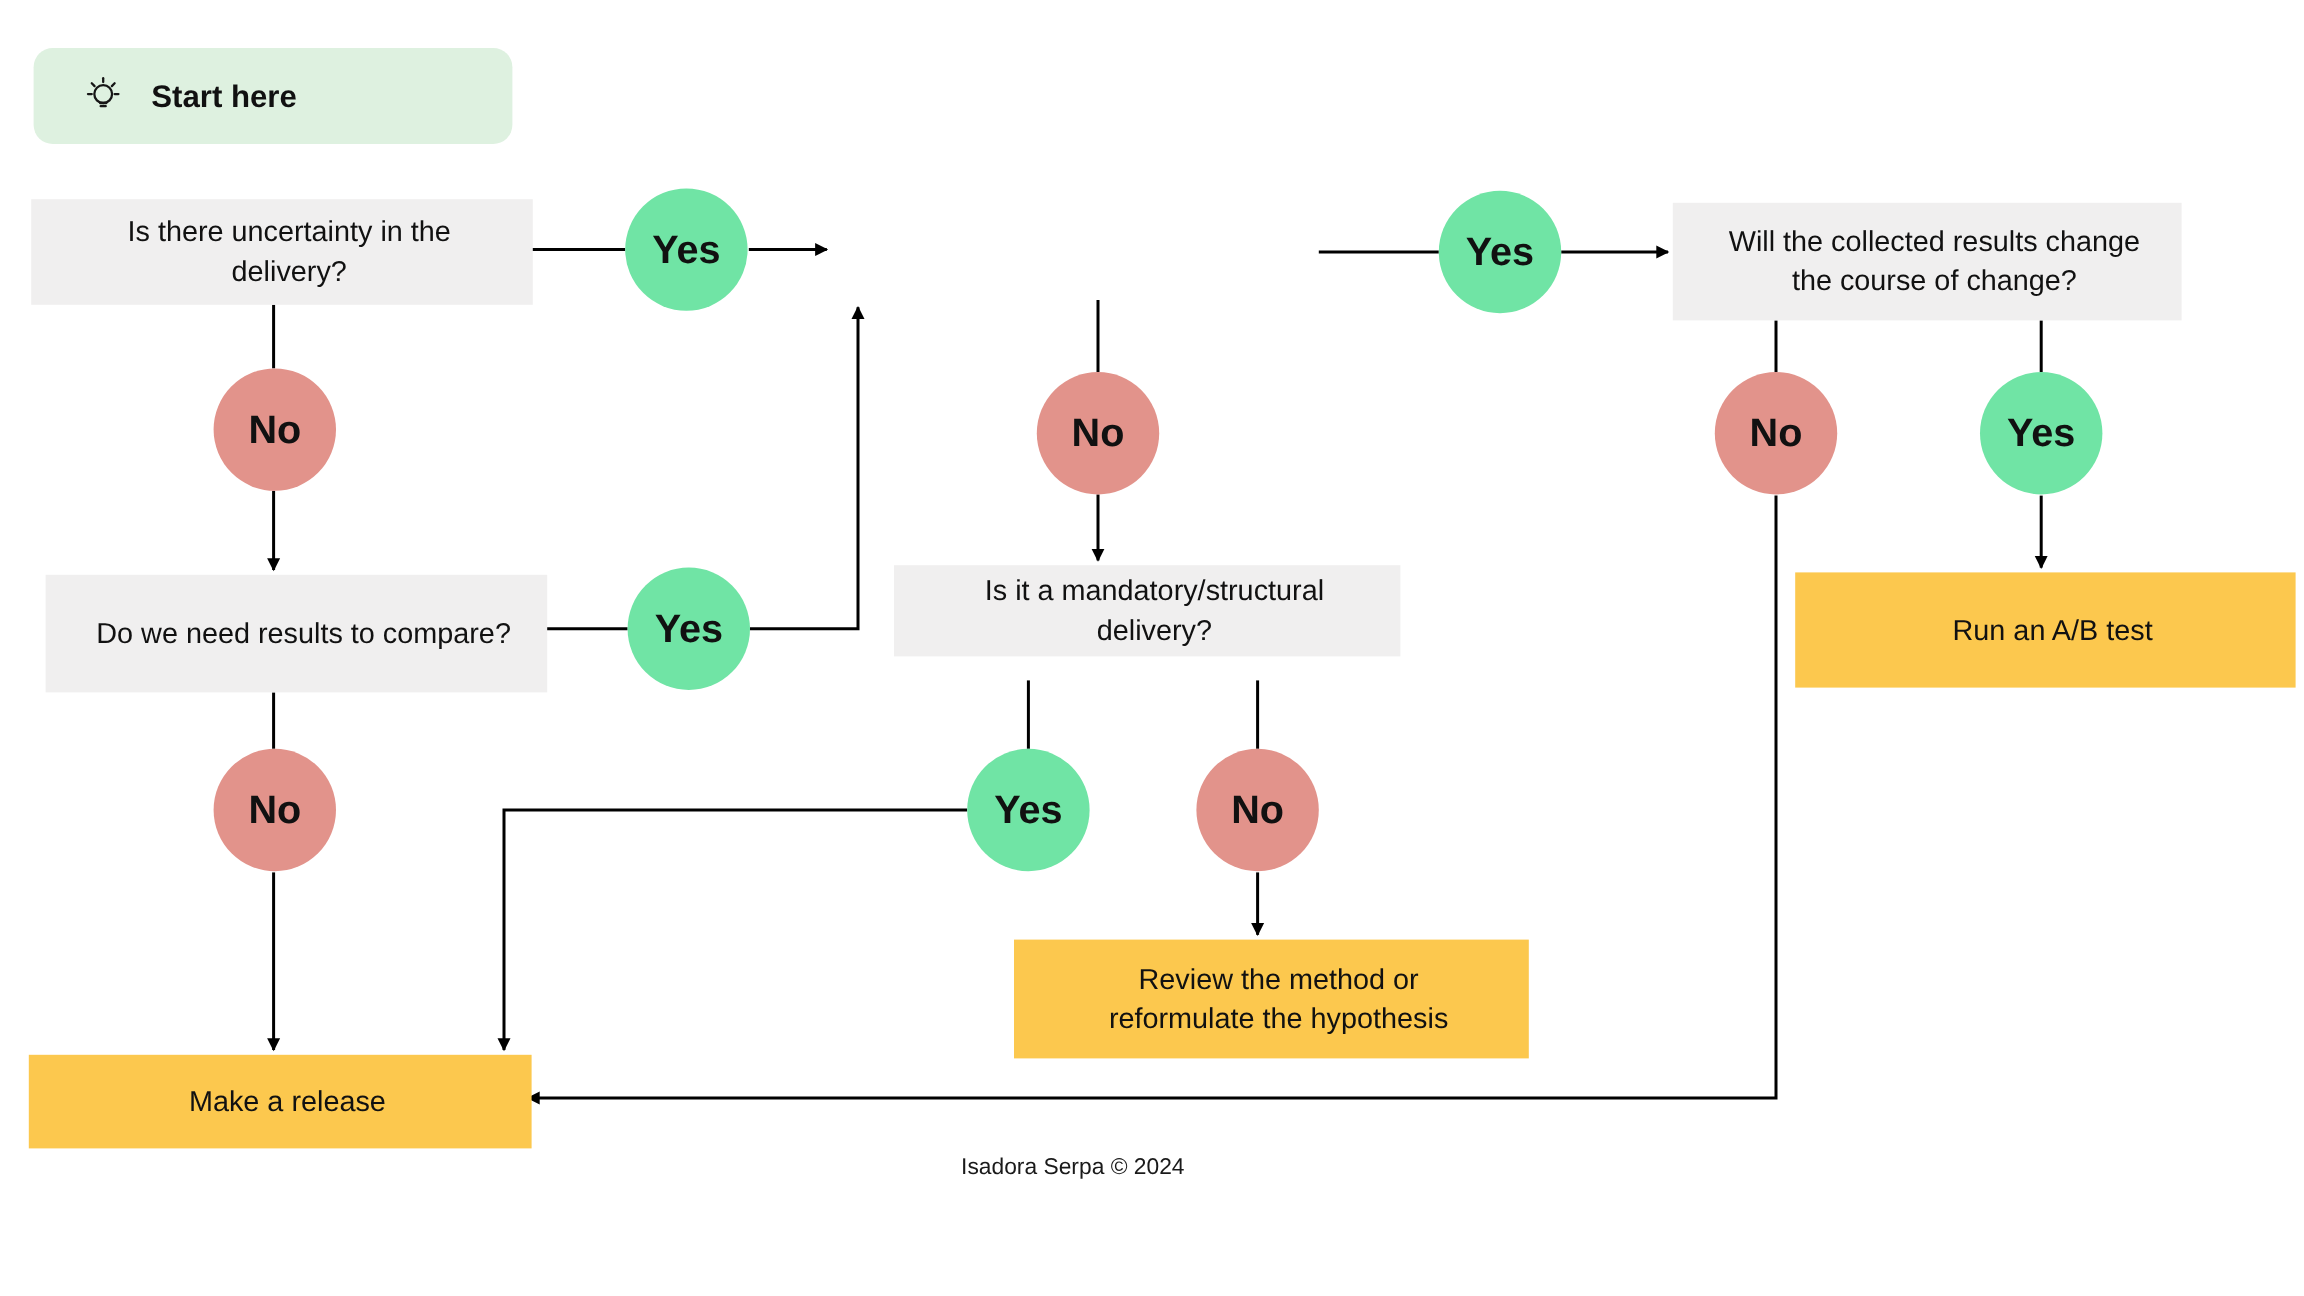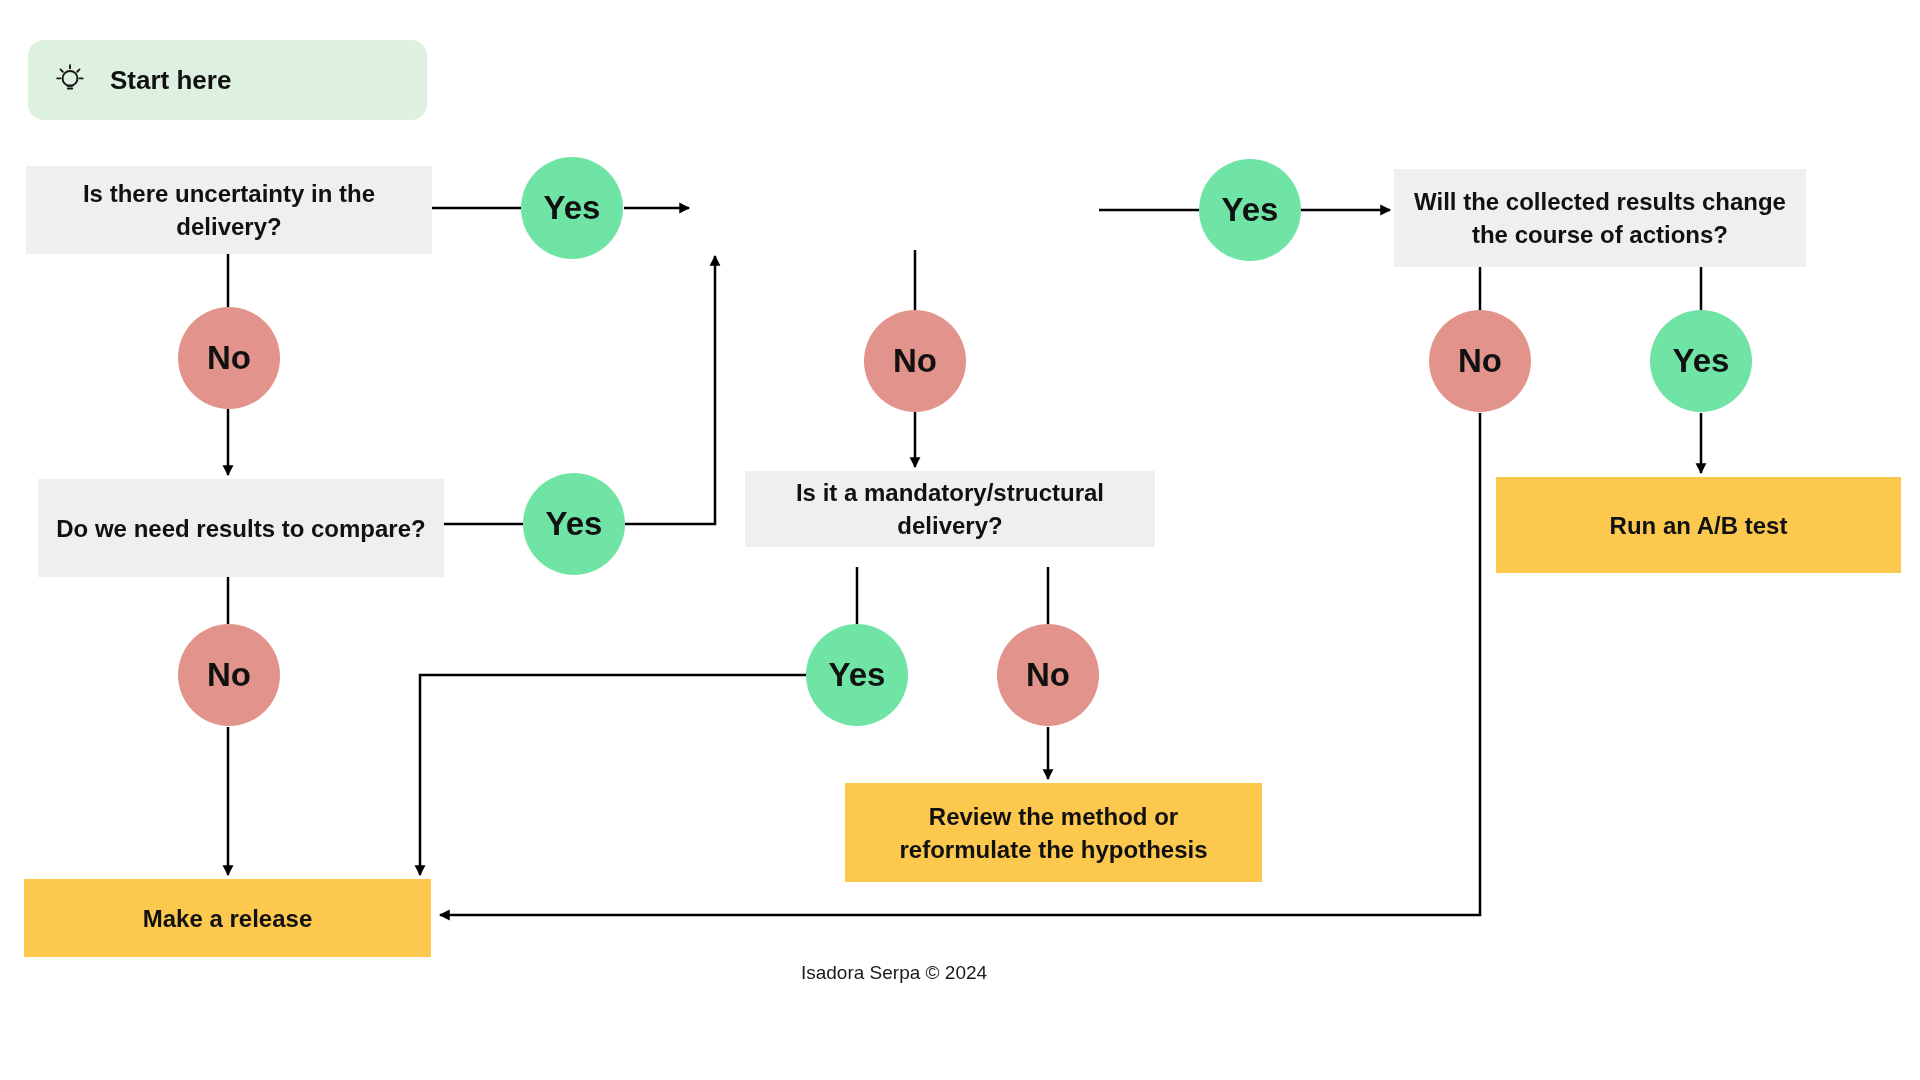--- a/index.html
+++ b/index.html
@@ -9,26 +9,26 @@
     --no:#e2938b;
     --start_bg:#def1e0;
     --line:#000000;
     --text:#111111;
   }
   html,body{margin:0;padding:0;background:#ffffff;}
   body{font-family:"Liberation Sans","DejaVu Sans",sans-serif;color:var(--text);}
   .stage{position:relative;width:1920px;height:1080px;background:#ffffff;overflow:hidden;}
   .connectors{position:absolute;left:0;top:0;z-index:1;}
   .node{position:absolute;z-index:2;display:flex;flex-direction:column;align-items:center;justify-content:center;
-        text-align:center;font-weight:bold;font-size:24px;line-height:33px;color:var(--text);}
+        text-align:center;font-weight:normal;font-size:24px;line-height:33px;color:var(--text);padding-left:12px;}
   .qbox{background:var(--question_bg);}
   .abox{background:var(--answer_bg);}
   .ln{white-space:nowrap;}
   .start-box{position:absolute;z-index:2;display:flex;flex-direction:row;align-items:center;
-             background:var(--start_bg);border-radius:16px;padding-left:24px;box-sizing:border-box;}
+             background:var(--start_bg);border-radius:16px;padding-left:40px;box-sizing:border-box;}
   .start-label{font-weight:bold;font-size:26px;margin-left:22px;}
   .circle{position:absolute;z-index:2;width:102px;height:102px;border-radius:50%;
           display:flex;align-items:center;justify-content:center;font-weight:bold;font-size:33px;}
   .circle.yes{background:var(--yes);}
   .circle.no{background:var(--no);}
   .footer{position:absolute;z-index:2;left:894px;top:962px;transform:translateX(-50%);
           font-size:19px;font-weight:normal;color:#1a1a1a;white-space:nowrap;}
 </style>
 </head>
 <body>
@@ -94,21 +94,21 @@
   </div>
 
   <div class="node qbox" style="left:26px;top:166px;width:406px;height:88px;">
     <div class="ln">Is there uncertainty in the</div>
     <div class="ln">delivery?</div>
   </div>
 
 
   <div class="node qbox" style="left:1394px;top:169px;width:412px;height:98px;">
     <div class="ln">Will the collected results change</div>
-    <div class="ln">the course of actions?</div>
+    <div class="ln">the course of change?</div>
   </div>
 
   <div class="node qbox" style="left:26px;top:479px;width:406px;height:98px;margin-left:12px;">
     <div class="ln">Do we need results to compare?</div>
     <div class="ln"></div>
   </div>
 
   <div class="node qbox" style="left:745px;top:471px;width:410px;height:76px;">
     <div class="ln">Is it a mandatory/structural</div>
     <div class="ln">delivery?</div>

